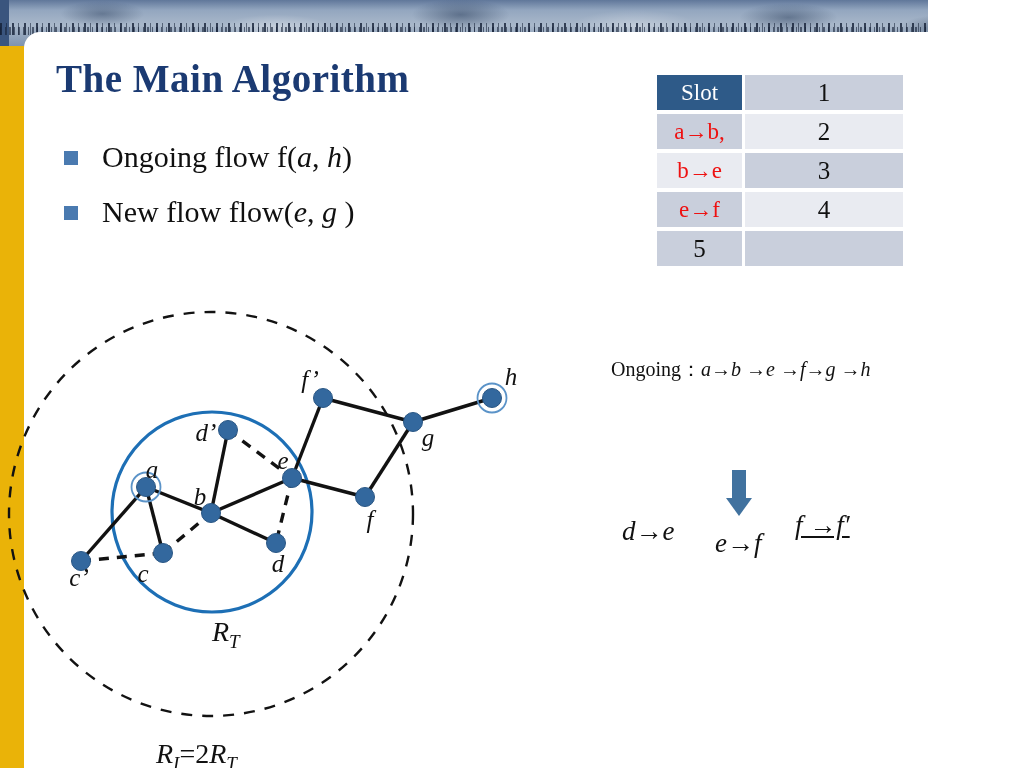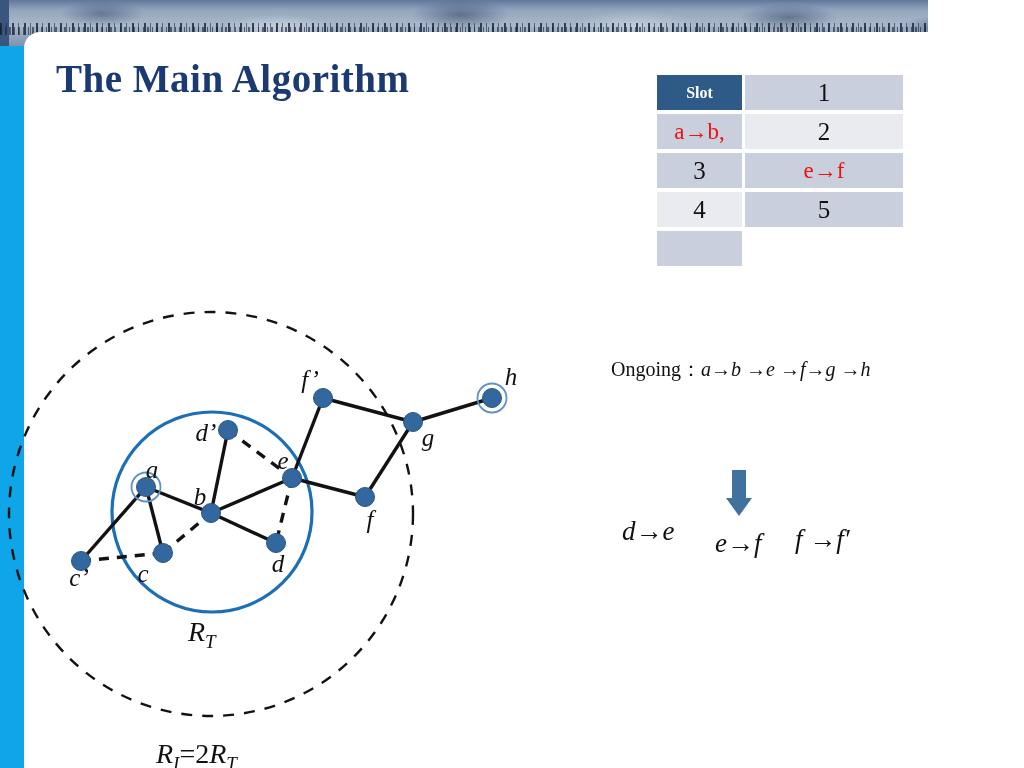--- a/index.html
+++ b/index.html
@@ -1,16 +1,16 @@
 <!DOCTYPE html>
 <html><head>
 <meta charset="utf-8">
 <style>
   html,body{margin:0;padding:0;background:#ffffff;}
-  .slide{position:relative;width:928px;height:768px;overflow:hidden;background:#0ea5e9;
+  .slide{position:relative;width:928px;height:768px;overflow:hidden;background:#eab308;
          font-family:"Liberation Serif","DejaVu Serif",serif;}
 
   
   .band{position:absolute;left:0;top:0;width:1024px;height:46px;
     background-color:#8fa2bc;
     background-image:
       radial-gradient(60px 18px at 10% 30%, rgba(40,60,90,.45), transparent 70%),
       radial-gradient(80px 20px at 27% 62%, rgba(255,255,255,.38), transparent 70%),
       radial-gradient(70px 22px at 45% 32%, rgba(35,55,85,.50), transparent 70%),
       radial-gradient(90px 24px at 62% 58%, rgba(255,255,255,.30), transparent 70%),
@@ -34,21 +34,21 @@
   .bullets{position:absolute;left:60px;top:140px;}
   .bullet-row{display:flex;margin-bottom:21px;}
   .bullet-sq{width:14px;height:14px;background:#4a7ab0;margin:11px 24px 0 4px;flex:0 0 auto;}
   .bullet-text{font-size:30px;color:#101010;}
   .bullet-text i{font-style:italic;}
 
   
   .slot-table{position:absolute;left:657px;top:75px;width:249px;display:grid;
               grid-template-columns:85px 158px;gap:4px 3px;}
   .cell{height:35px;line-height:35px;text-align:center;}
-  .cell.head{background:#2e5a88;color:#ffffff;font-weight:bold;font-size:16px;}
+  .cell.head{background:#2e5a88;color:#ffffff;font-weight:normal;font-size:23px;}
   .cell.slot{font-size:25px;color:#111111;}
   .cell.link{font-size:23px;color:#ee1111;}
   .cell.rowdark{background:#c9cfdc;}
   .cell.rowlight{background:#e9ebf1;}
 
   
   .flowline{position:absolute;font-size:20px;color:#111111;white-space:nowrap;}
   .flowline i{font-style:italic;}
   .frag{position:absolute;font-size:27px;font-style:italic;color:#111111;white-space:nowrap;}
 
@@ -74,45 +74,56 @@
 
   <div class="band">
     <div class="band-edge"></div>
     <div class="fringe f1"></div>
     <div class="fringe f2"></div>
   </div>
   <div class="panel"></div>
 
   <div class="title">The Main Algorithm</div>
 
+  <div class="bullets">
+    <div class="bullet-row">
+      <span class="bullet-sq"></span>
+      <span class="bullet-text"><span>Ongoing flow f(</span><i>a</i><span>, </span><i>h</i><span>)</span></span>
+    </div>
+    <div class="bullet-row">
+      <span class="bullet-sq"></span>
+      <span class="bullet-text"><span>New flow flow(</span><i>e</i><span>, </span><i>g</i><span> )</span></span>
+    </div>
+  </div>
 
   <div class="slot-table" id="slot-table">
     <div class="cell head">Slot</div>
   <div class="cell slot rowdark">1</div>
       <div class="cell link rowdark">a→b, g→h</div>
       <div class="cell slot rowlight">2</div>
+      <div class="cell link rowlight">b→e</div>
       <div class="cell slot rowdark">3</div>
       <div class="cell link rowdark">e→f</div>
       <div class="cell slot rowlight">4</div>
       <div class="cell slot rowdark">5</div>
       <div class="cell link rowdark"></div>
     </div>
 
   <div class="flowline" style="left:611px;top:356px;">
     <span>Ongoing：</span><i>a→b →e →f→g →h</i>
   </div>
 
   <div class="down-arrow">
     <div class="stem"></div>
     <div class="head"></div>
   </div>
 
   <span class="frag" style="left:622px;top:516px;">d→e</span>
   <span class="frag" style="left:715px;top:528px;">e→f</span>
-  <span class="frag" style="left:795px;top:524px;">f →f′</span>
+  <span class="frag" style="left:795px;top:510px;text-decoration:underline;">f →f′</span>
 
   <svg id="graph-svg" viewBox="0 295 545 475" style="position:absolute;left:0;top:295px;width:545px;height:475px;">
       <circle cx="212" cy="512" r="100" fill="none" stroke="#1d6fb5" stroke-width="3.2"></circle>
       <circle cx="211" cy="514" r="202" fill="none" stroke="#121212" stroke-width="2.4" stroke-dasharray="11 10"></circle>
       <line x1="81" y1="561" x2="163" y2="553" stroke="#121212" stroke-width="3.4" stroke-dasharray="10 8"></line>
       <line x1="163" y1="553" x2="211" y2="513" stroke="#121212" stroke-width="3.4" stroke-dasharray="10 8"></line>
       <line x1="228" y1="430" x2="292" y2="478" stroke="#121212" stroke-width="3.4" stroke-dasharray="10 8"></line>
       <line x1="292" y1="478" x2="276" y2="543" stroke="#121212" stroke-width="3.4" stroke-dasharray="10 8"></line>
       <line x1="146" y1="487" x2="81" y2="561" stroke="#121212" stroke-width="3.4"></line>
       <line x1="146" y1="487" x2="163" y2="553" stroke="#121212" stroke-width="3.4"></line>
@@ -144,21 +155,21 @@
       <text x="370" y="528" text-anchor="middle" font-size="25" font-style="italic" fill="#111111">f</text>
       <circle cx="323" cy="398" r="9.5" fill="#33689e" stroke="#2a5785" stroke-width="1"></circle>
       <text x="310" y="388" text-anchor="middle" font-size="25" font-style="italic" fill="#111111">f’</text>
       <circle cx="413" cy="422" r="9.5" fill="#33689e" stroke="#2a5785" stroke-width="1"></circle>
       <text x="428" y="446" text-anchor="middle" font-size="25" font-style="italic" fill="#111111">g</text>
       <circle cx="492" cy="398" r="9.5" fill="#33689e" stroke="#2a5785" stroke-width="1"></circle>
       <circle cx="492" cy="398" r="14.5" fill="none" stroke="#5b93c8" stroke-width="1.8"></circle>
       <text x="511" y="385" text-anchor="middle" font-size="25" font-style="italic" fill="#111111">h</text>
     </svg>
 
-  <div class="radius-label" style="left:188px;top:616px;font-family:Liberation Serif, serif;">
+  <div class="radius-label" style="left:212px;top:616px;font-family:Liberation Serif, serif;">
     <i>R</i><sub>T</sub>
   </div>
   <div class="radius-label" style="left:156px;top:738px;">
     <i>R</i><sub>I</sub><span>=2</span><i>R</i><sub>T</sub>
   </div>
 
   <div class="page-number">22</div>
 
 </div>
 

